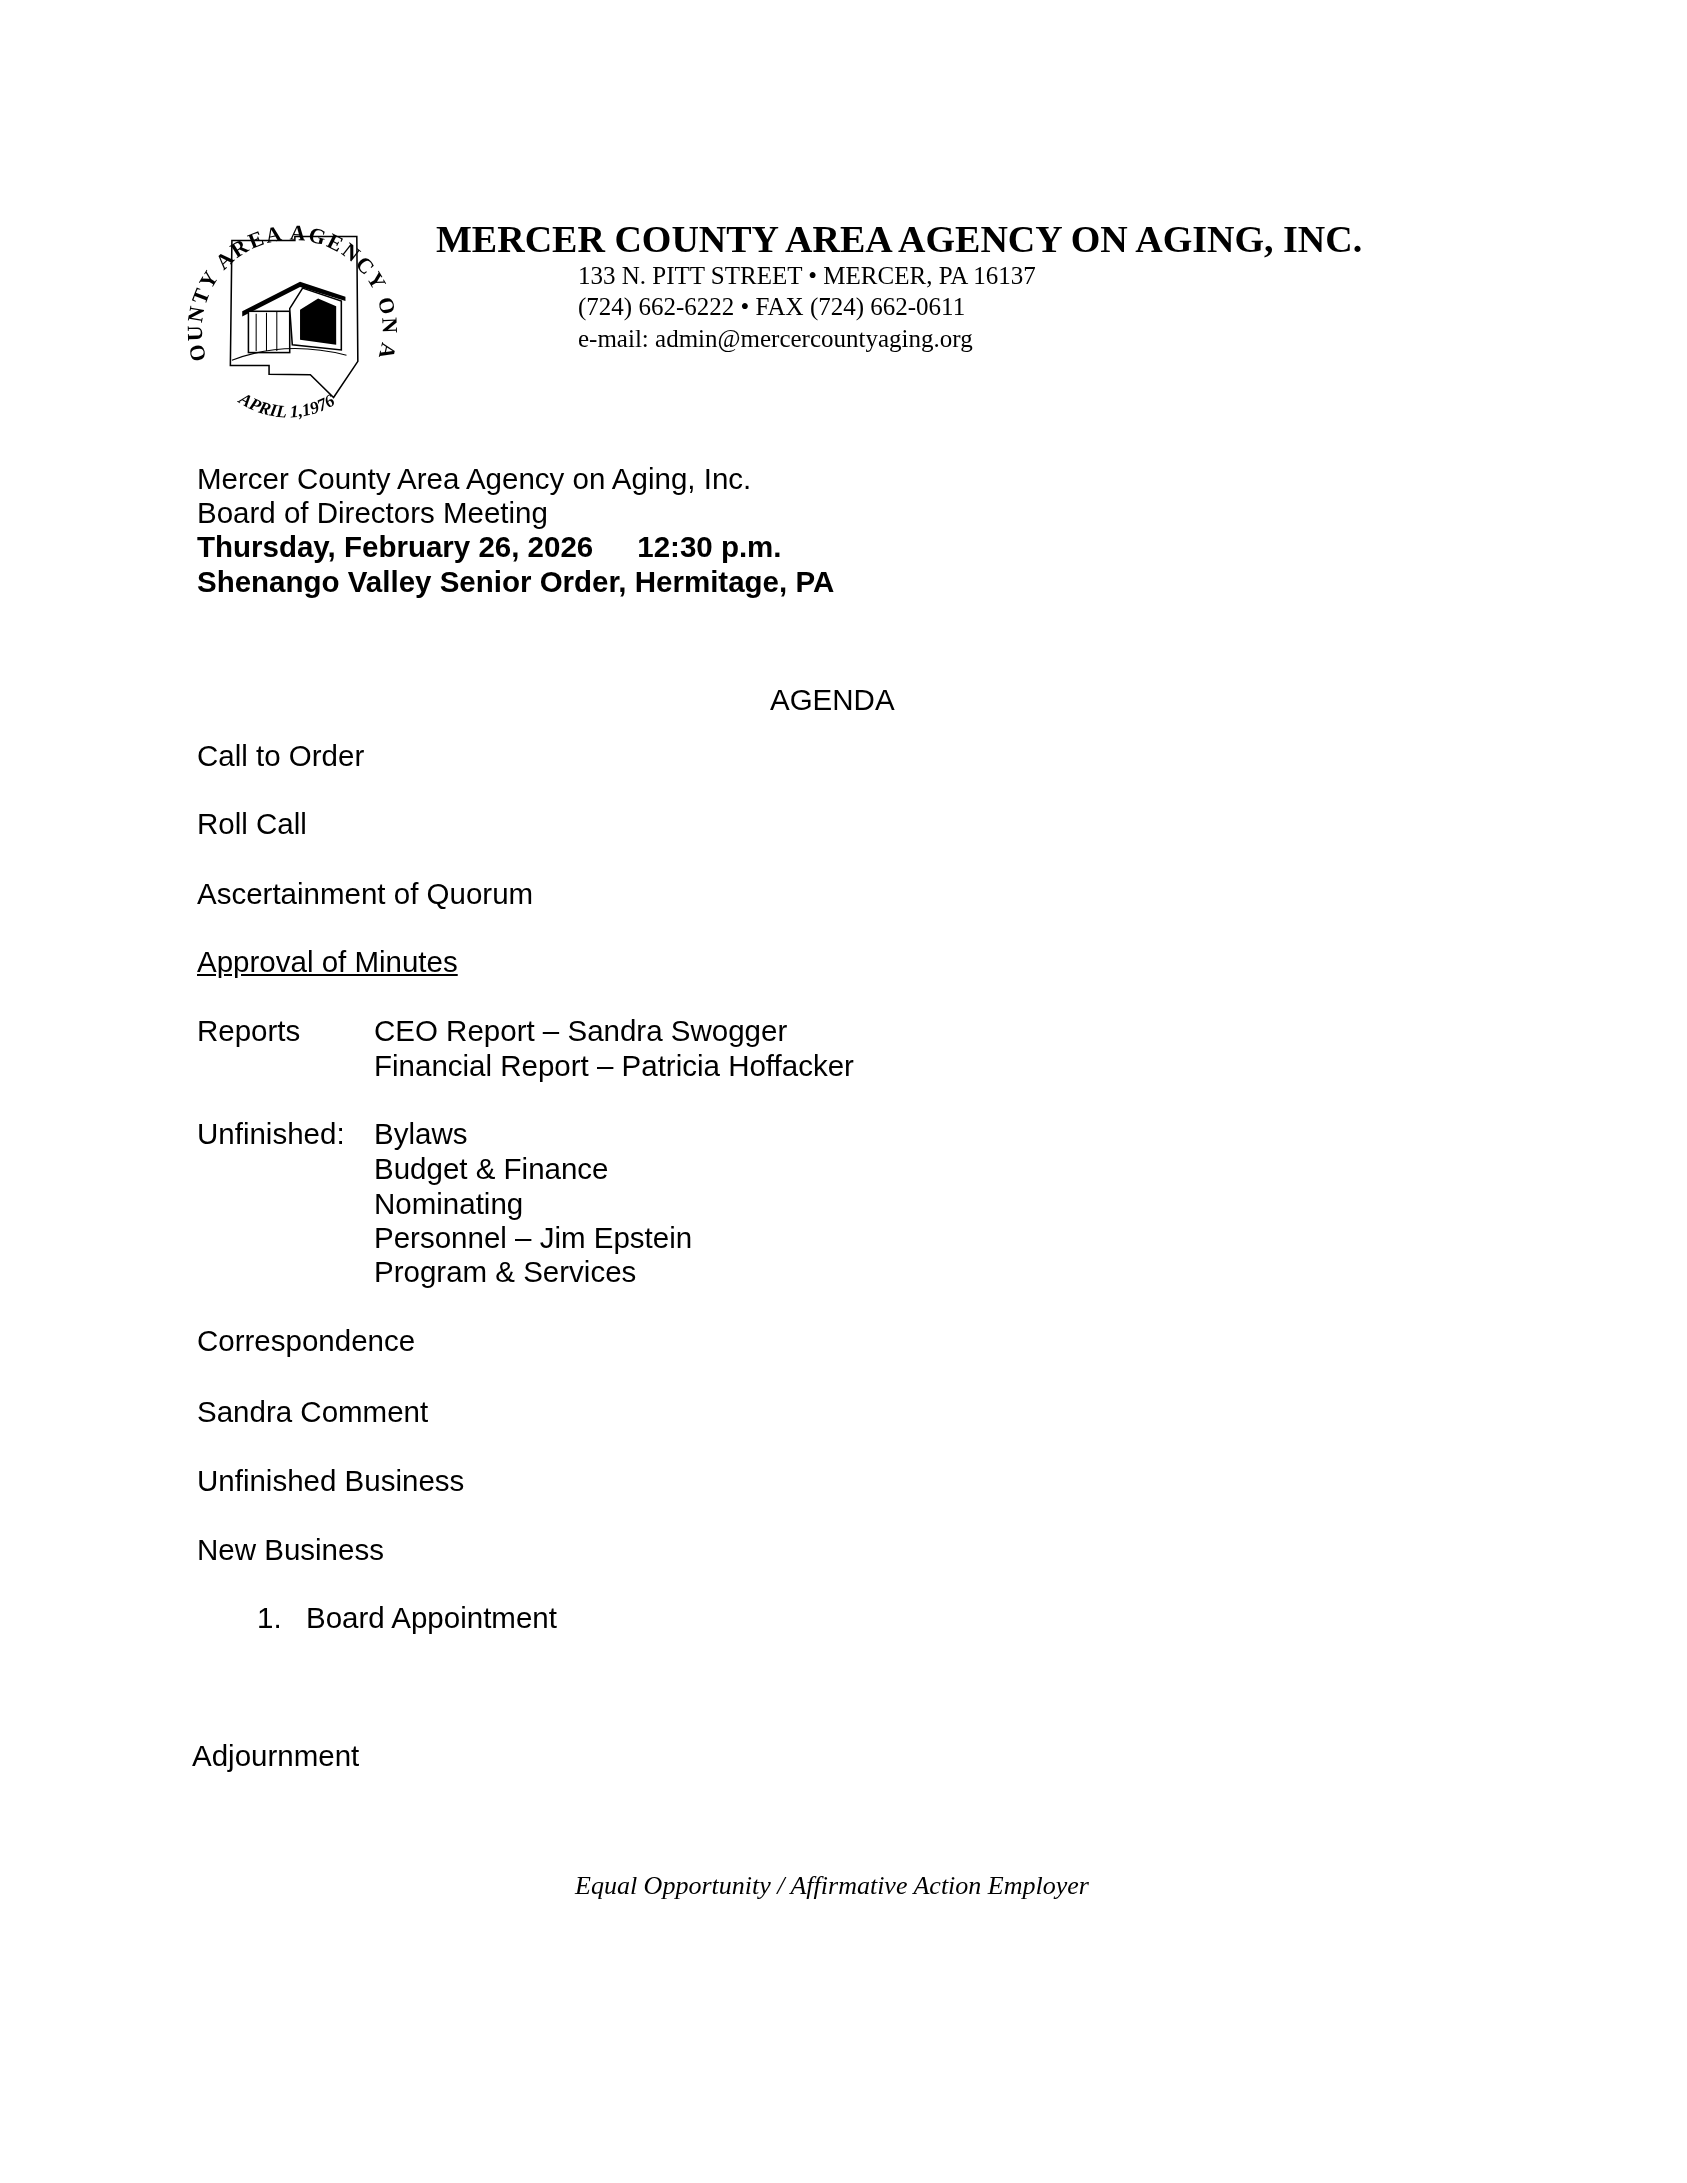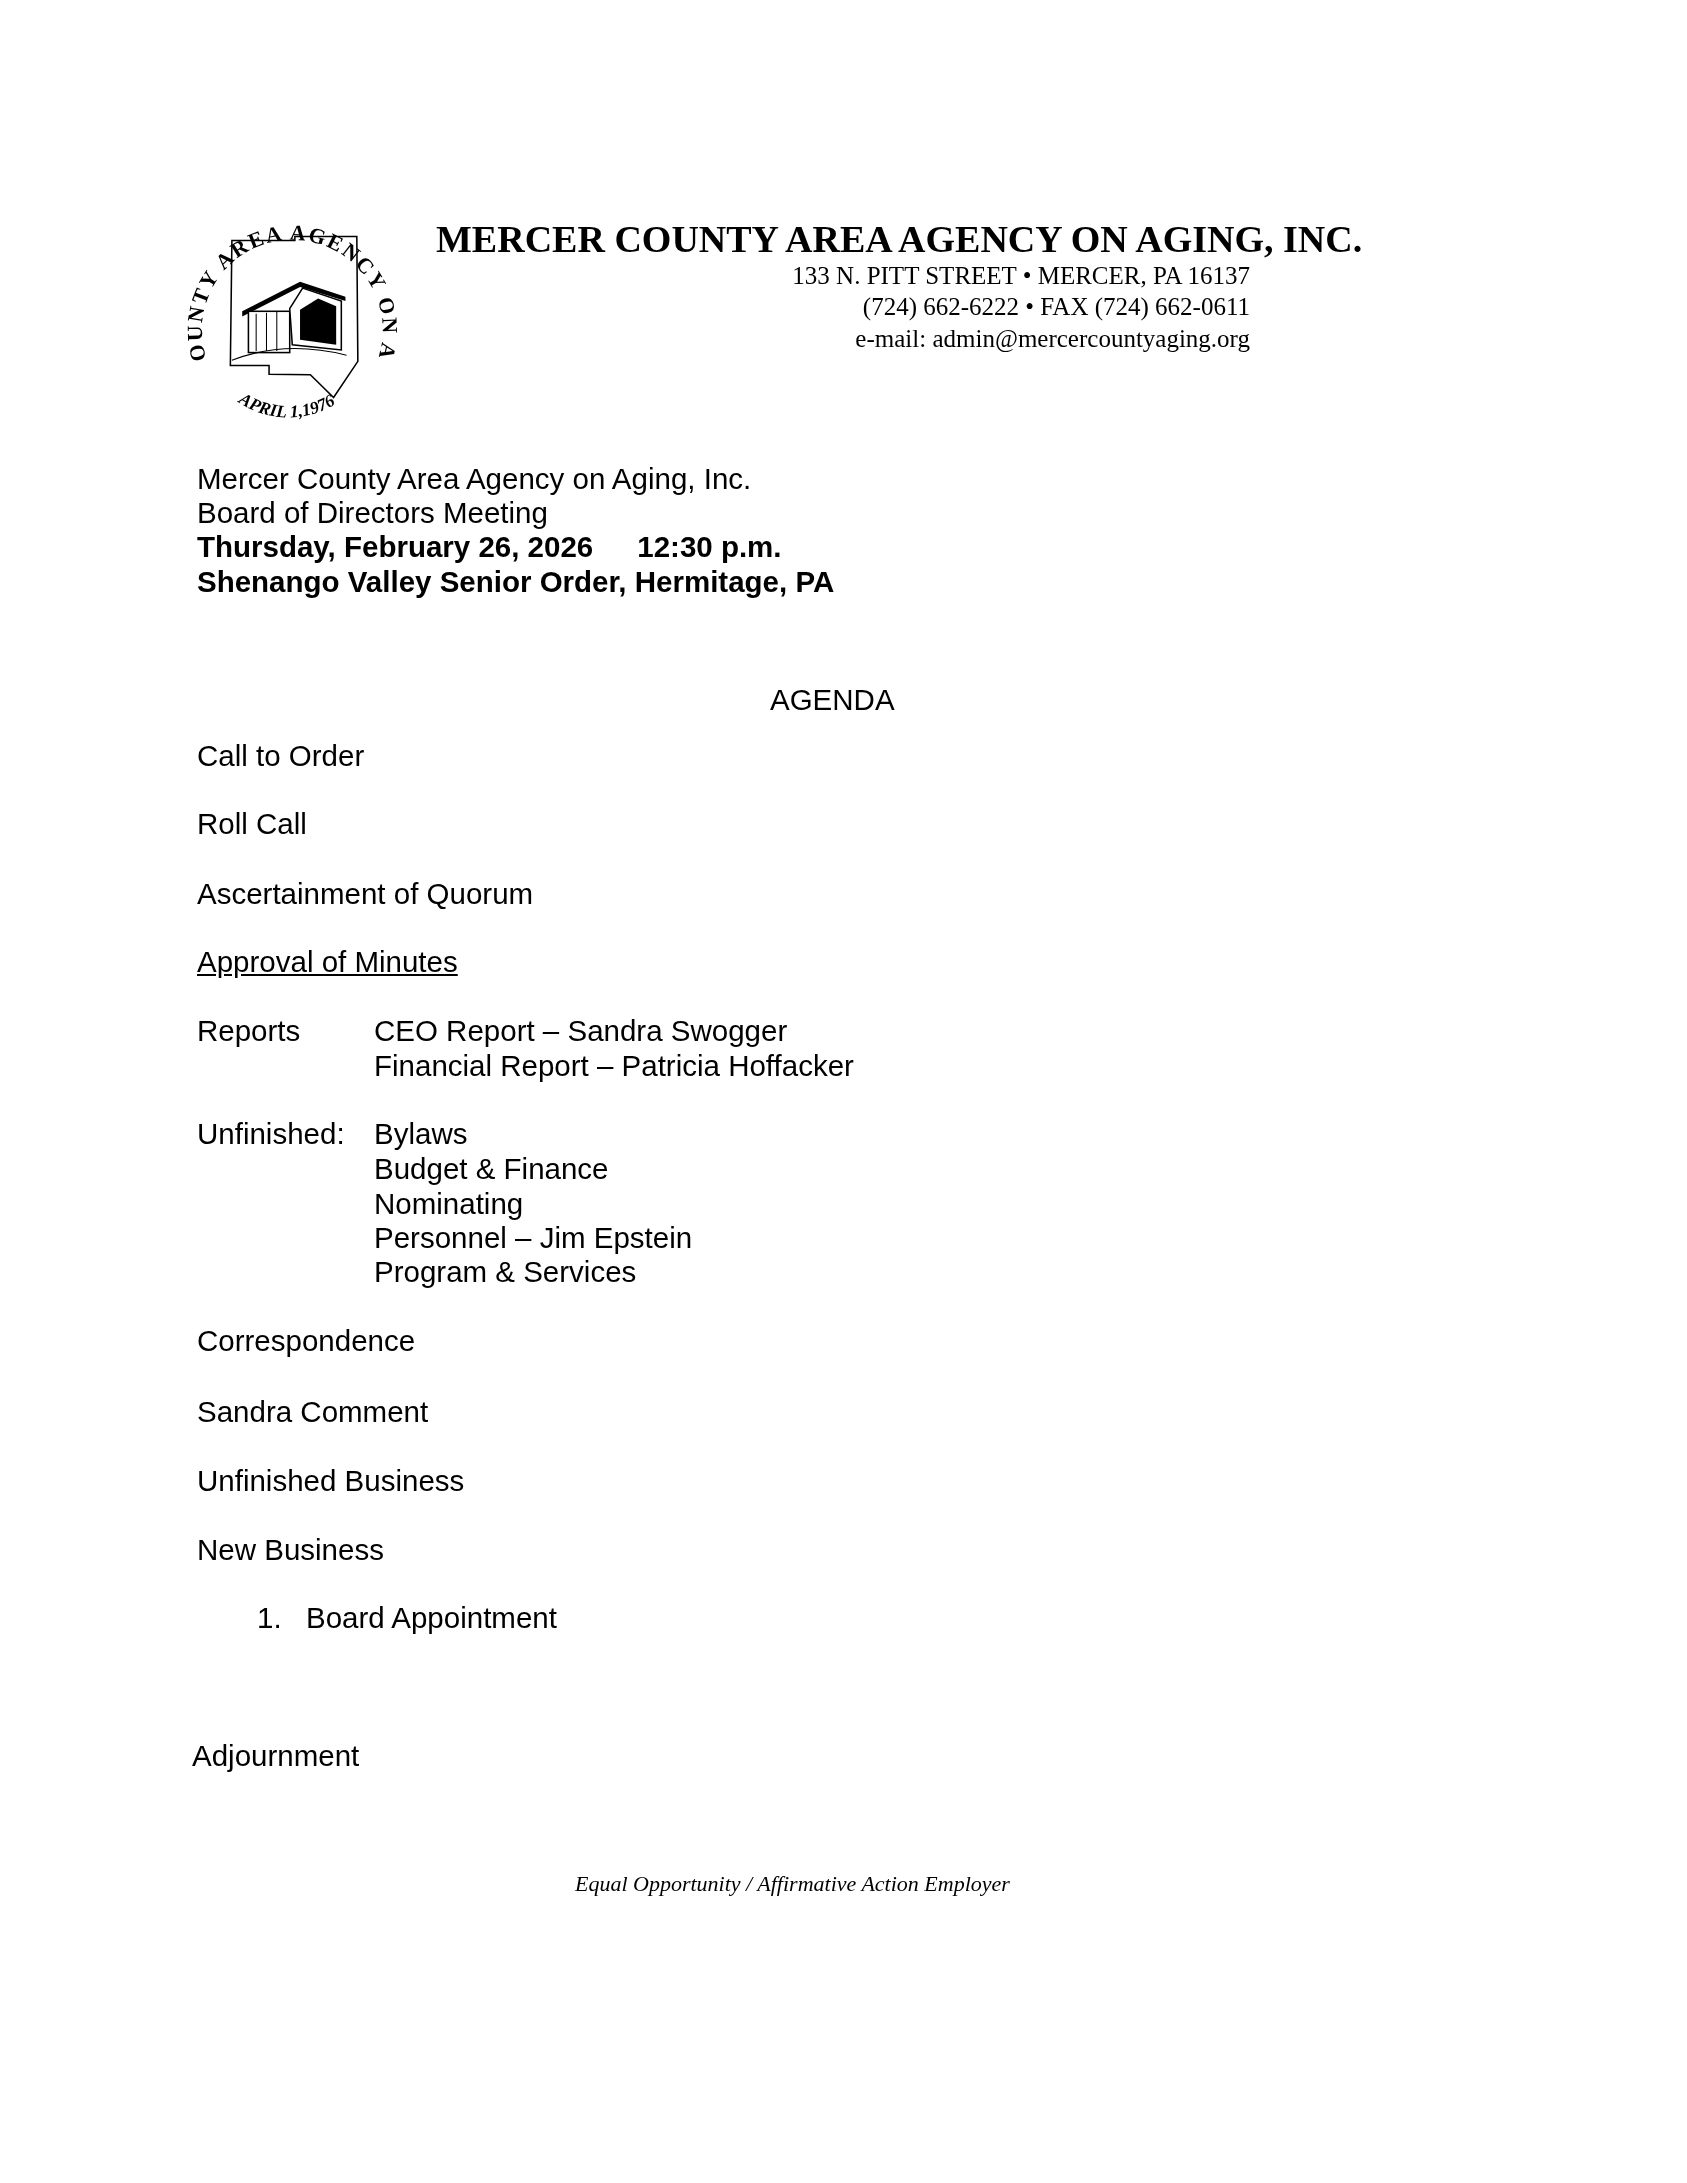--- a/index.html
+++ b/index.html
@@ -2,28 +2,28 @@
 <html style="font-size:8.3px"><head>
 <meta charset="utf-8">
 <style>
   html, body { margin:0; padding:0; background:#ffffff; }
   body { width:1687px; height:2183px; position:relative; overflow:hidden; color:#000; }
   .abs { position:absolute; white-space:nowrap; }
   .serif { font-family:"Liberation Serif", "DejaVu Serif", serif; }
   .sans { font-family:"Liberation Sans", "DejaVu Sans", sans-serif; }
   #logo { left:171px; top:190px; width:240px; height:240px; }
   #org-title { left:436px; top:217px; font-size:38px; font-weight:bold; letter-spacing:0px; }
-  .addr { font-size:25px; text-align:right; width:672px; left:578px; }
+  .addr { font-size:25px; text-align:left; width:672px; left:578px; }
   .info { left:197px; font-size:29.5px; }
   .bold { font-weight:bold; }
   #agenda-heading { left:770px; top:668px; font-size:29.5px;margin-top:15px; }
   .item { font-size:29.5px; }
   .col1 { left:197px; }
   .col2 { left:374px; }
-  #footer { left:575px; top:1871px; font-size:22px; font-style:italic; }
+  #footer { left:575px; top:1871px; font-size:26px; font-style:italic; }
 </style>
 </head>
 <body>
 
 <div id="logo" class="abs">
   <svg width="240" height="240" viewBox="0 0 465 465">
     <defs>
       <path id="ringTop" d="M 70 330 A 175 175 0 1 1 400 330"></path>
       <path id="ringBottom" d="M 110 395 A 175 175 0 0 0 340 400"></path>
     </defs>

